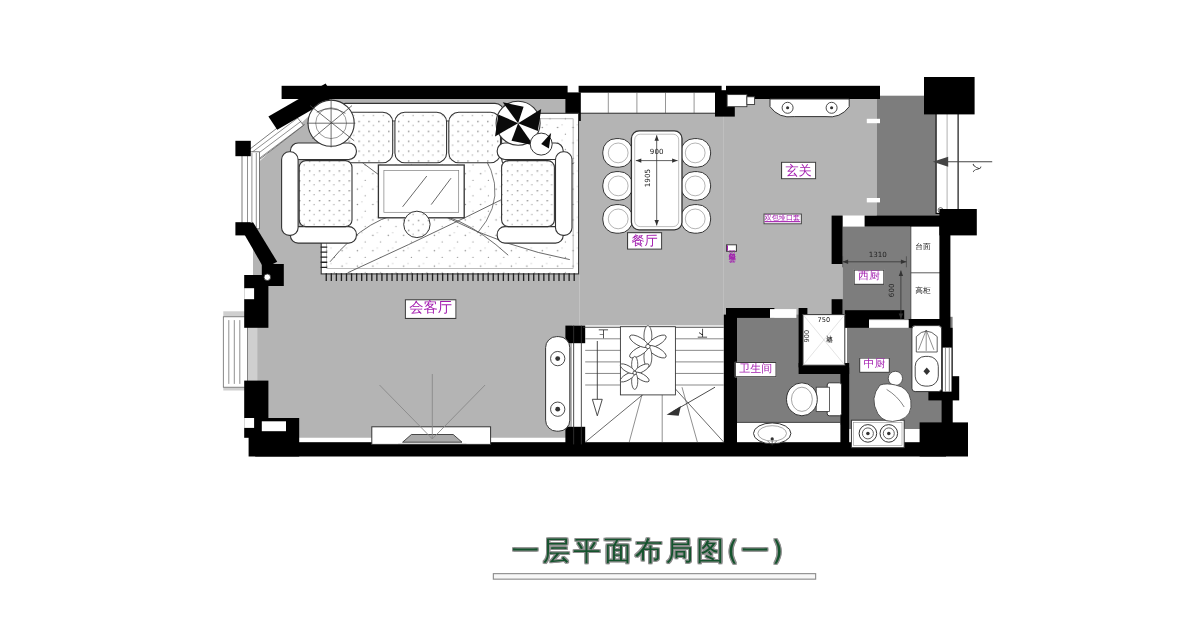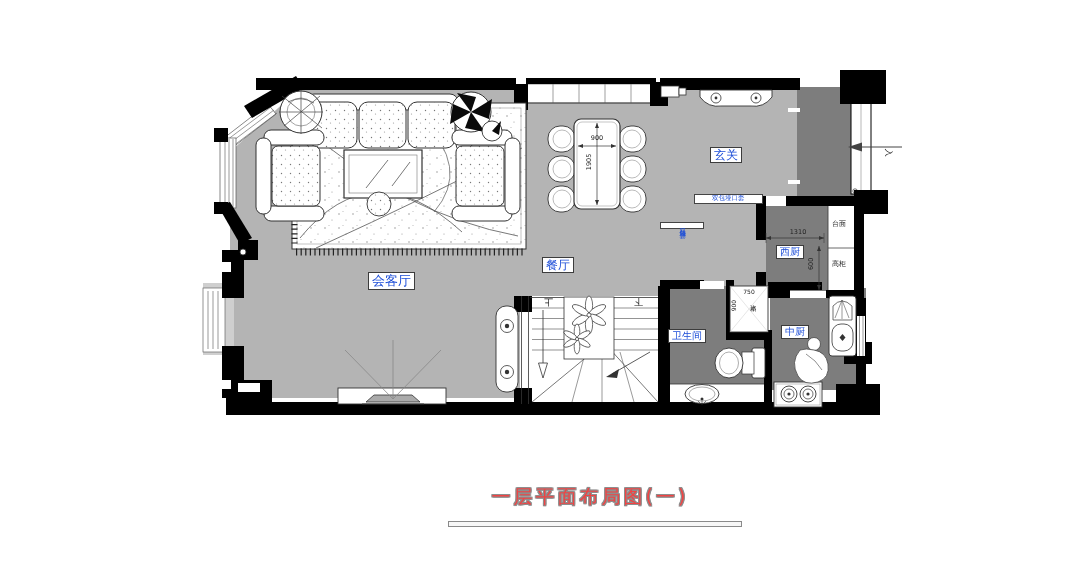--- a/index.html
+++ b/index.html
@@ -1,32 +1,32 @@
 <!DOCTYPE html>
 <html><head>
 <meta charset="utf-8">
 <style>
   html,body{margin:0;padding:0;background:#fff;}
   .canvas{position:relative;width:1074px;height:576px;background:#fff;overflow:hidden;
           font-family:"DejaVu Sans","Liberation Sans",sans-serif;}
   .plan-svg{position:absolute;left:0;top:0;}
-  .plan-label{position:absolute;color:#1d4ed8;white-space:nowrap;line-height:1.2;}
+  .plan-label{position:absolute;color:#a21caf;white-space:nowrap;line-height:1.2;}
   .room-label{background:#fff;border:1px solid #3c3c3c;padding:0 3px;font-size:12px;}
   .lg{font-size:13px;}
   .md{font-size:10px;}
-  .ann{background:#fff;border:0.5px solid #444;padding:0 17px;font-size:6.5px;}
+  .ann{background:#fff;border:0.5px solid #444;padding:0 0;font-size:6.5px;text-decoration:underline;}
   .dim{font-size:6.5px;color:#222;text-align:center;}
   .tiny{font-size:6px;}
   .vtext{writing-mode:vertical-rl;text-orientation:upright;letter-spacing:1px;}
   .rot90{transform:rotate(90deg);}
   .rot180{transform:rotate(180deg);}
   .rotm90{transform:rotate(-90deg);}
   .glyph{font-size:9px;color:#111;}
   .title-wrap{position:absolute;left:440px;top:484px;width:300px;text-align:center;}
-  .title-text{font-size:19px;letter-spacing:3px;color:#ef4444;
+  .title-text{font-size:25px;letter-spacing:3px;color:#14532d;
     text-shadow:-1px 0 #8e8e8e,1px 0 #8e8e8e,0 -1px #8e8e8e,0 1px #8e8e8e,
                 -1px -1px #8e8e8e,1px 1px #8e8e8e,1px -1px #8e8e8e,-1px 1px #8e8e8e;}
   .title-bar{position:absolute;left:448px;top:521px;width:292px;height:4px;
     background:#f7f7f7;border:1px solid #8a8a8a;}
 </style>
 </head>
 <body>
 
 <div class="canvas">
 
@@ -353,21 +353,21 @@
       <line x1="766" y1="233" x2="766" y2="243" stroke-width="0.5"></line>
       <line x1="824" y1="233" x2="824" y2="243" stroke-width="0.5"></line>
       <line x1="819" y1="246" x2="819" y2="290"></line>
       <polygon points="819,246 817,251 821,251" fill="#333" stroke="none"></polygon>
       <polygon points="819,290 817,285 821,285" fill="#333" stroke="none"></polygon>
     </g>
   </g>
 </svg>
 
 <div class="plan-label room-label lg" style="left:368px;top:272px;">会客厅</div>
-<div class="plan-label room-label" style="left:542px;top:211px;margin-top:46px;">餐厅</div>
+<div class="plan-label room-label" style="left:570px;top:211px;">餐厅</div>
 <div class="plan-label room-label" style="left:710px;top:147px;">玄关</div>
 <div class="plan-label room-label md" style="left:668px;top:329px;text-align:right;">卫生间</div>
 <div class="plan-label room-label md" style="left:776px;top:245px;">西厨</div>
 <div class="plan-label room-label md" style="left:781px;top:325px;text-align:right;">中厨</div>
 
 <div class="plan-label ann" style="left:694px;top:194px;">双包垭口套</div>
 <div class="plan-label ann vtext" style="left:660px;top:222px;">双包垭口套</div>
 <div class="plan-label dim" style="left:832px;top:220px;font-size:7px;">台面</div>
 <div class="plan-label dim" style="left:832px;top:260px;font-size:7px;">高柜</div>
 <div class="plan-label dim vtext tiny" style="left:750px;top:300px;">冰箱</div>

